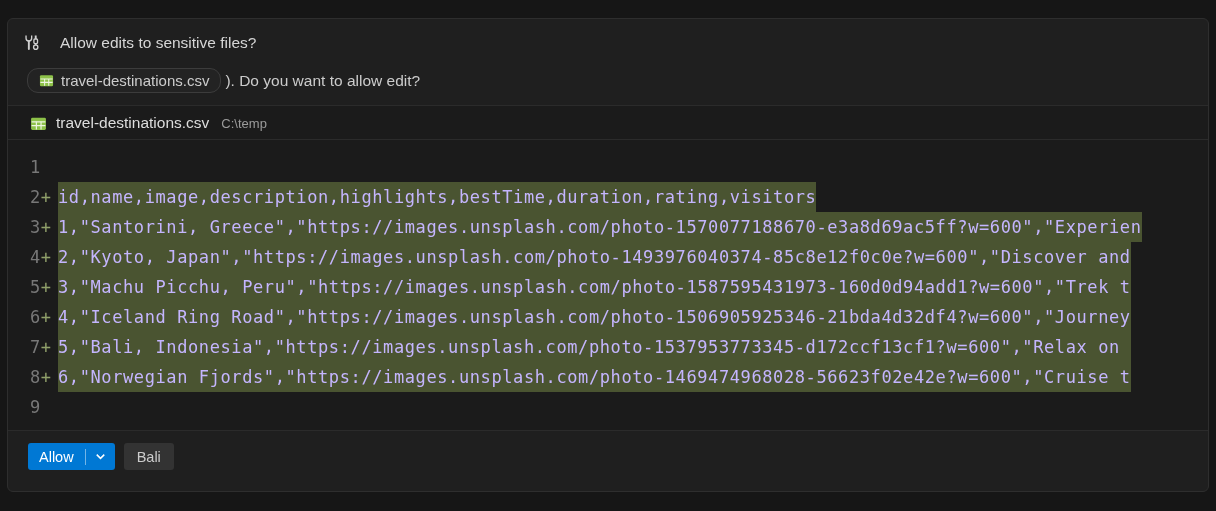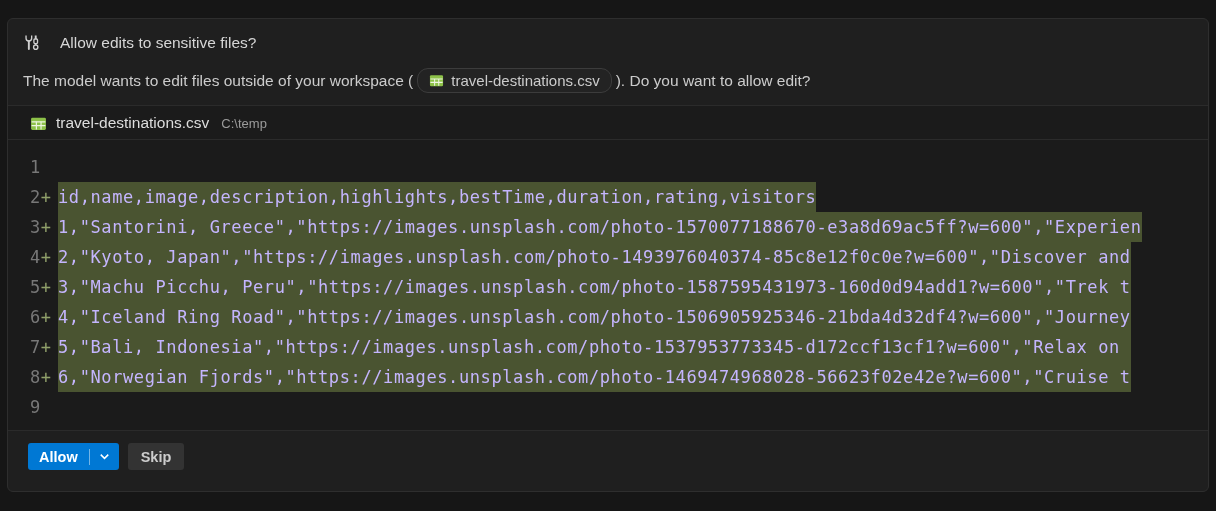--- a/index.html
+++ b/index.html
@@ -46,21 +46,21 @@
   .gutter{
     flex:0 0 50px;box-sizing:border-box;padding-left:22px;
     color:#787878;display:flex;
   }
   .gutter .plus{color:#90a06a}
   .line-text{display:inline-block;color:#c4b5fd;height:30px}
   .line-text.added{background:var(--added-line-bg,#4a5431)}
   .actions{display:flex;align-items:center;gap:9px;padding:10px 20px 14px 20px;margin-top:2px}
   .btn{
     display:inline-flex;align-items:center;border:none;border-radius:3px;
-    font-family:"Liberation Sans",sans-serif;font-size:14.5px;cursor:pointer;height:27px;font-weight:bold;
+    font-family:"Liberation Sans",sans-serif;font-size:14.5px;cursor:pointer;height:27px;
   }
   .btn-allow{background:var(--accent-blue,#0078d4);color:#ffffff;padding:0}
   .btn-allow .allow-main{padding:0 11px;display:flex;align-items:center;height:100%}
   .btn-allow .divider{width:1px;height:16px;background:rgba(255,255,255,0.45)}
   .btn-allow .allow-chevron{padding:0 7px;display:flex;align-items:center;height:100%}
   .btn-skip{background:#333333;color:#cccccc;padding:0 13px}
 </style>
 </head>
 <body>
 
@@ -73,21 +73,21 @@
         <path d="M5.2 6.4 V13.3" stroke-width="1.7" stroke-linecap="round"></path>
         <path d="M11.3 1.3 v3.1" stroke-width="1.7"></path>
         <rect x="9.7" y="4.4" width="3.2" height="4.1" rx="1" stroke-width="1.2"></rect>
         <path d="M11.3 8.6 v1.1" stroke-width="1.2"></path>
         <circle cx="11.3" cy="11.7" r="1.9" stroke-width="1.2"></circle>
       </svg>
     </span>
     <span>Allow edits to sensitive files?</span>
   </div>
 
-  <div class="panel-message"><span>The model wants to edit files outside of your workspace (</span><span class="file-chip"><svg width="15" height="15" viewBox="0 0 16 16">
+  <div class="panel-message"><span class="file-chip"><svg width="15" height="15" viewBox="0 0 16 16">
           <rect x="1" y="2.5" width="14" height="11.5" rx="1.3" fill="#8dc149"></rect>
           <path d="M1.5 6.4 H14.5 M1.5 10 H14.5" stroke="#eef5e1" stroke-width="1.1"></path>
           <path d="M6 6.4 V13.6 M10.4 6.4 V13.6" stroke="#eef5e1" stroke-width="1.1"></path>
         </svg><span>travel-destinations.csv</span></span><span>). Do you want to allow edit?</span></div>
 
   <div class="code-block">
     <div class="code-header">
       <svg width="17" height="17" viewBox="0 0 16 16">
           <rect x="1" y="2.5" width="14" height="11.5" rx="1.3" fill="#8dc149"></rect>
           <path d="M1.5 6.4 H14.5 M1.5 10 H14.5" stroke="#eef5e1" stroke-width="1.1"></path>
@@ -147,16 +147,16 @@
   <div class="actions">
     <div class="btn btn-allow">
       <span class="allow-main">Allow</span>
       <span class="divider"></span>
       <span class="allow-chevron">
         <svg width="15" height="15" viewBox="0 0 16 16">
             <path d="M4 6 L8 10 L12 6" stroke="#ffffff" stroke-width="1.6" fill="none"></path>
           </svg>
       </span>
     </div>
-    <button class="btn btn-skip">Skip</button>
+    <button class="btn btn-skip">Bali</button>
   </div>
 
 </div>
 
 </body></html>

